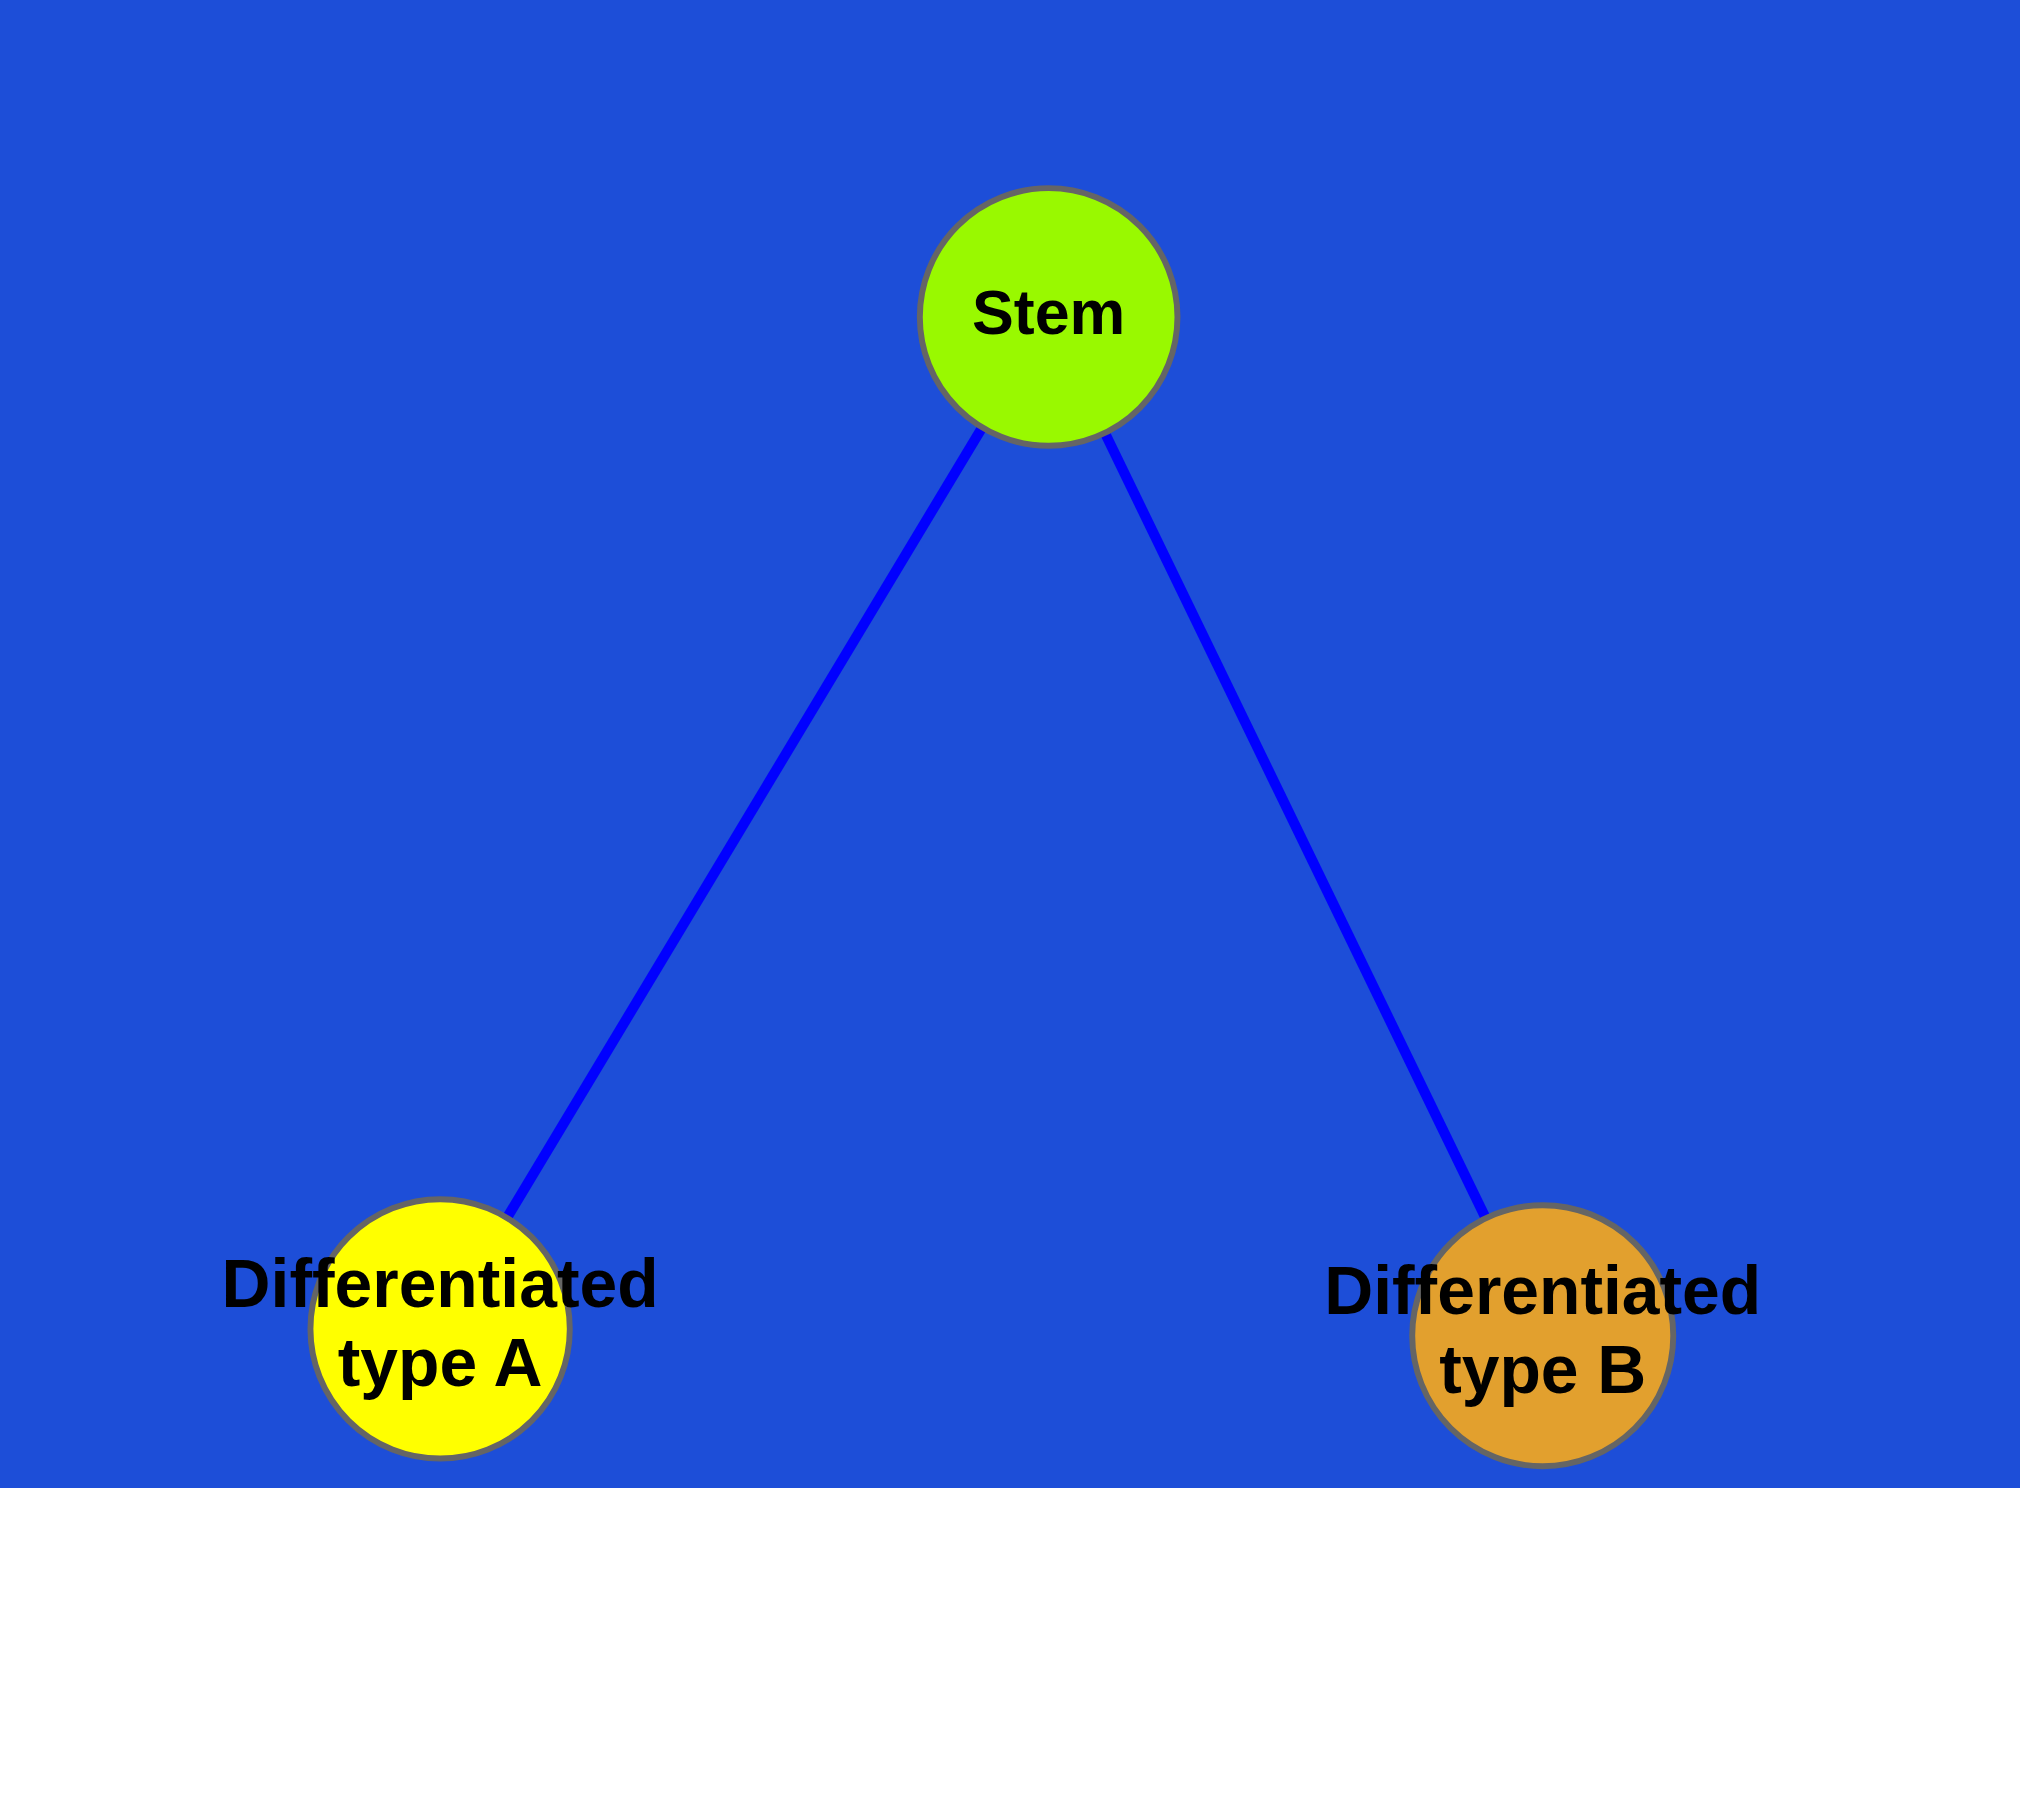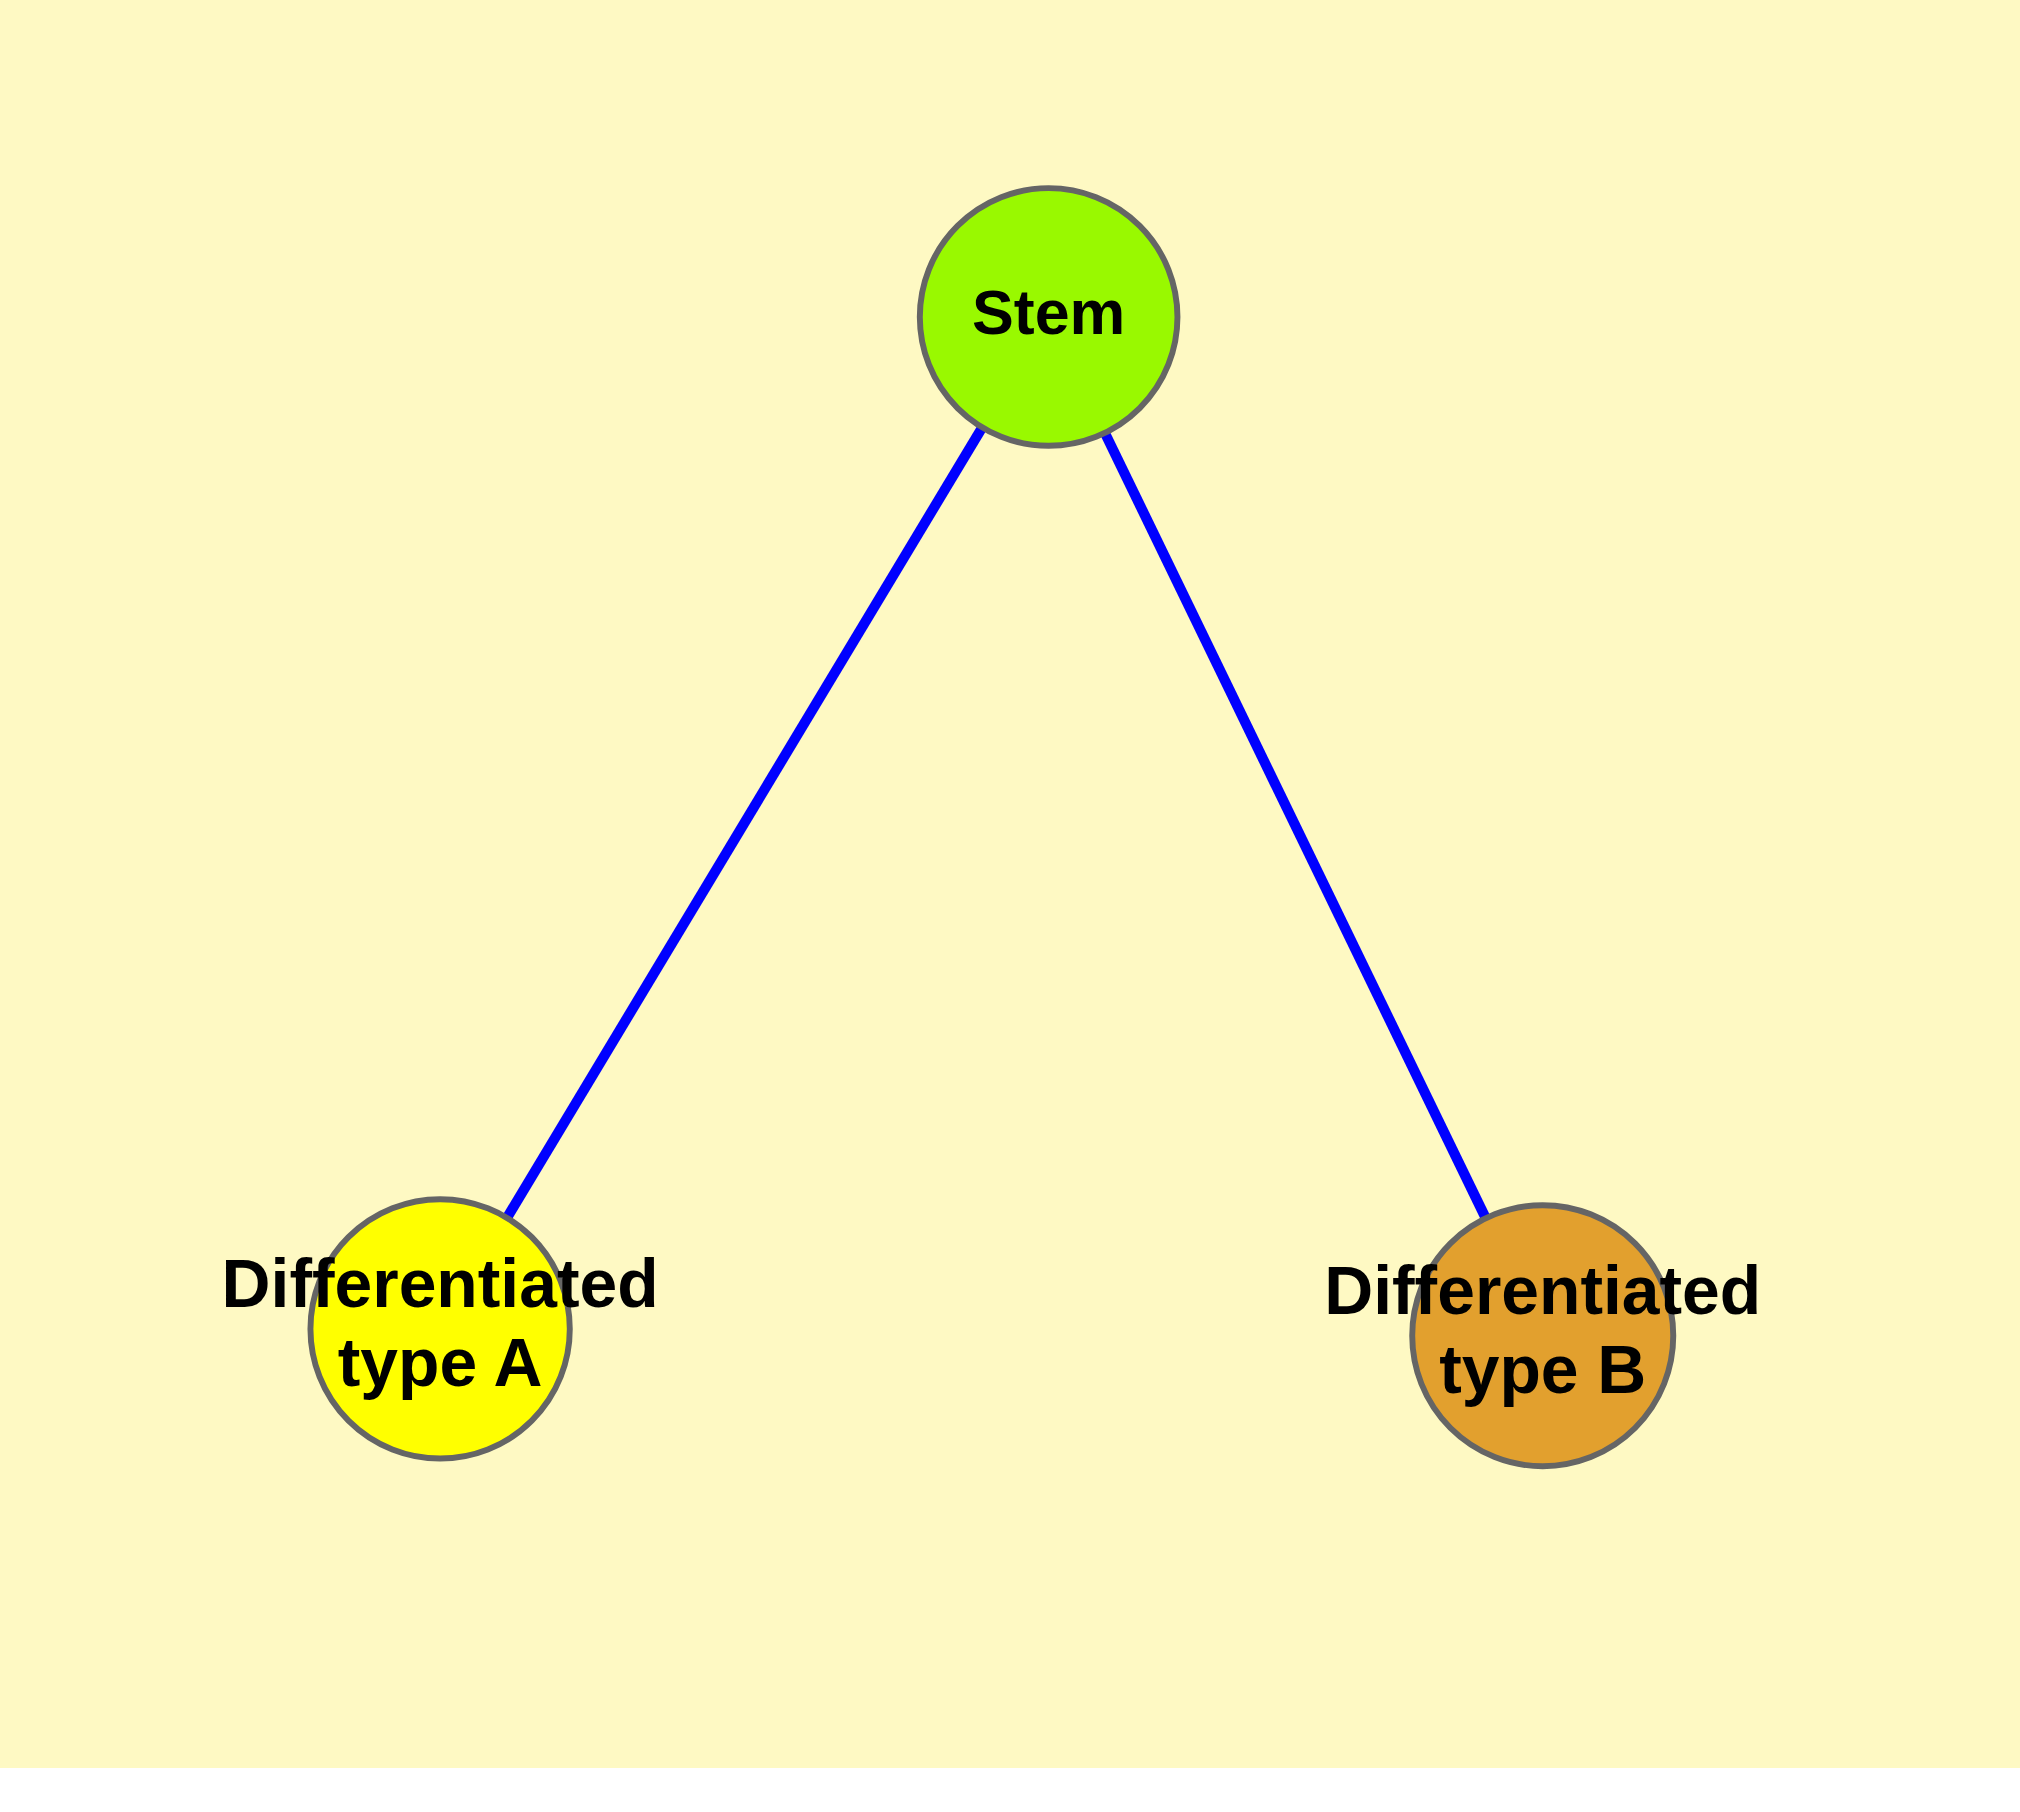--- a/index.html
+++ b/index.html
@@ -31,21 +31,21 @@
     text-anchor: middle;
     white-space: pre;
   }
   .node-label.root { font-size: 74px; }
   .node-label.leaf { font-size: 80px; }
   .edge-line { stroke-linecap: butt; }
 </style>
 </head>
 <body>
 
-<div id="canvas" style="background: #fef9c3; width: 2021px; height: 1768px;">
+<div id="canvas" style="background: #1d4ed8; width: 2021px; height: 1488px;">
   <svg id="graph-svg" viewBox="0 0 2384 2138" xmlns="http://www.w3.org/2000/svg" style="width: 2021px; height: 1812px;">
 
     <g id="edges-layer">
         <line x1="1158.152993736794" y1="505.118837713465" x2="598.3623461734229" y2="1436.0241764191267" stroke="#0000ff" stroke-width="12" class="edge-line"></line>
         <line x1="1303.7695155900046" y1="511.6620201358244" x2="1752.3576802846358" y2="1436.5384763329885" stroke="#0000ff" stroke-width="12" class="edge-line"></line>
       </g>
     <g id="nodes-layer">
         <g>
           <circle cx="1237" cy="374" r="152" fill="#99f900" stroke="#656565" stroke-width="7"></circle>
           <text x="1237" y="374" class="node-label root" font-size="74" fill="#000000">Stem</text>

